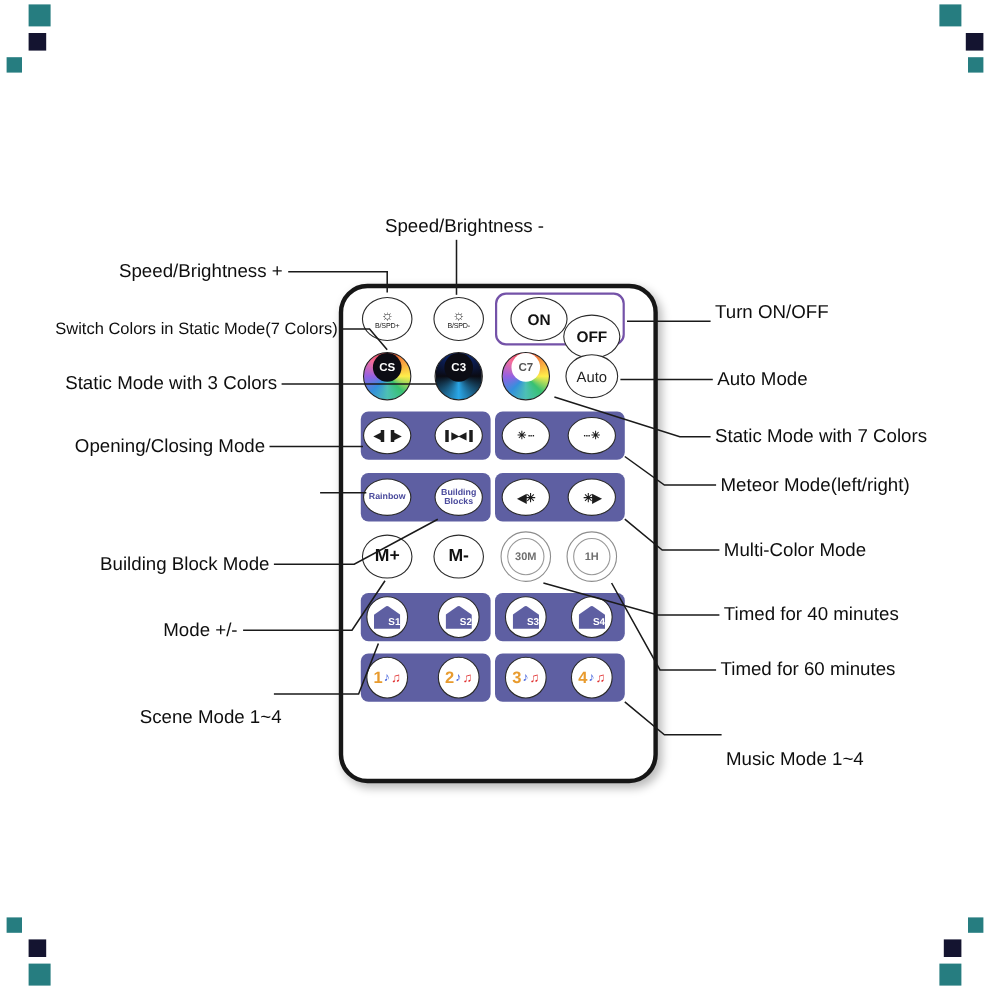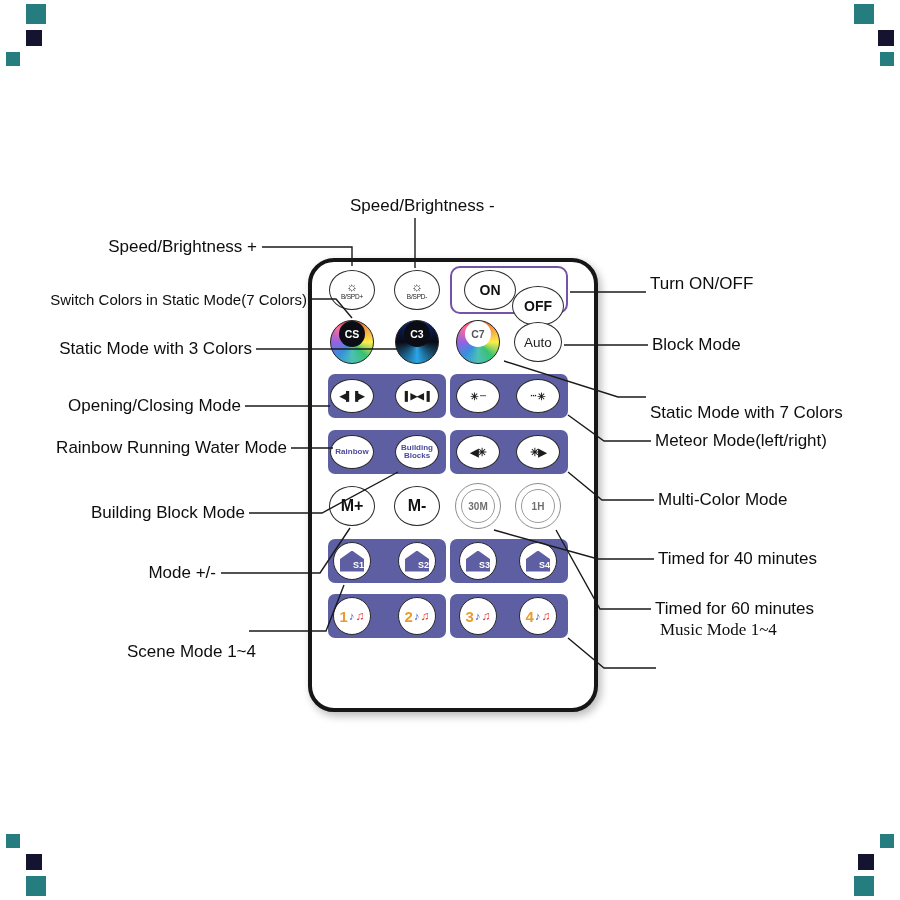--- a/index.html
+++ b/index.html
@@ -78,33 +78,32 @@
       <div class="sq" style="left: 880px; top: 834px; width: 14px; height: 14px; background: rgb(38, 125, 128);"></div>
       <div class="sq" style="left: 858px; top: 854px; width: 16px; height: 16px; background: rgb(20, 20, 48);"></div>
       <div class="sq" style="left: 854px; top: 876px; width: 20px; height: 20px; background: rgb(38, 125, 128);"></div>
     </div>
 
   <div class="lbl" style="left:350px;top:196px;">Speed/Brightness -</div>
   <div class="lbl" style="right:643px;top:237px;">Speed/Brightness +</div>
   <div class="lbl small" style="right:593px;top:290px;">Switch Colors in Static Mode(7 Colors)</div>
   <div class="lbl" style="right:648px;top:339px;">Static Mode with 3 Colors</div>
   <div class="lbl" style="right:659px;top:396px;">Opening/Closing Mode</div>
-  <div class="lbl" style="right:613px;top:438px;">Rainbow Running Water Mode</div>
   <div class="lbl" style="right:655px;top:503px;">Building Block Mode</div>
   <div class="lbl" style="right:684px;top:563px;">Mode +/-</div>
   <div class="lbl" style="right:644px;top:621px;margin-top:21px;">Scene Mode 1~4</div>
 
   <div class="lbl" style="left:650px;top:274px;">Turn ON/OFF</div>
-  <div class="lbl" style="left:652px;top:335px;">Block Mode</div>
-  <div class="lbl" style="left:650px;top:387px;margin-top:16px;">Static Mode with 7 Colors</div>
+  <div class="lbl" style="left:652px;top:335px;">Auto Mode</div>
+  <div class="lbl" style="left:650px;top:387px;">Static Mode with 7 Colors</div>
   <div class="lbl" style="left:655px;top:431px;">Meteor Mode(left/right)</div>
   <div class="lbl" style="left:658px;top:490px;">Multi-Color Mode</div>
   <div class="lbl" style="left:658px;top:549px;">Timed for 40 minutes</div>
   <div class="lbl" style="left:655px;top:599px;">Timed for 60 minutes</div>
-  <div class="lbl" style="left:660px;top:620px;font-family:Liberation Serif, serif;">Music Mode 1~4</div>
+  <div class="lbl" style="left:660px;top:680px;">Music Mode 1~4</div>
 
   <div class="remote">
 
     <div class="btn b46" style="left:17px;top:8px;">
       <span class="sunicon">☼</span>
       <span class="tinylabel">B/SPD+</span>
     </div>
     <div class="btn b46" style="left:82px;top:8px;">
       <span class="sunicon">☼</span>
       <span class="tinylabel">B/SPD-</span>

